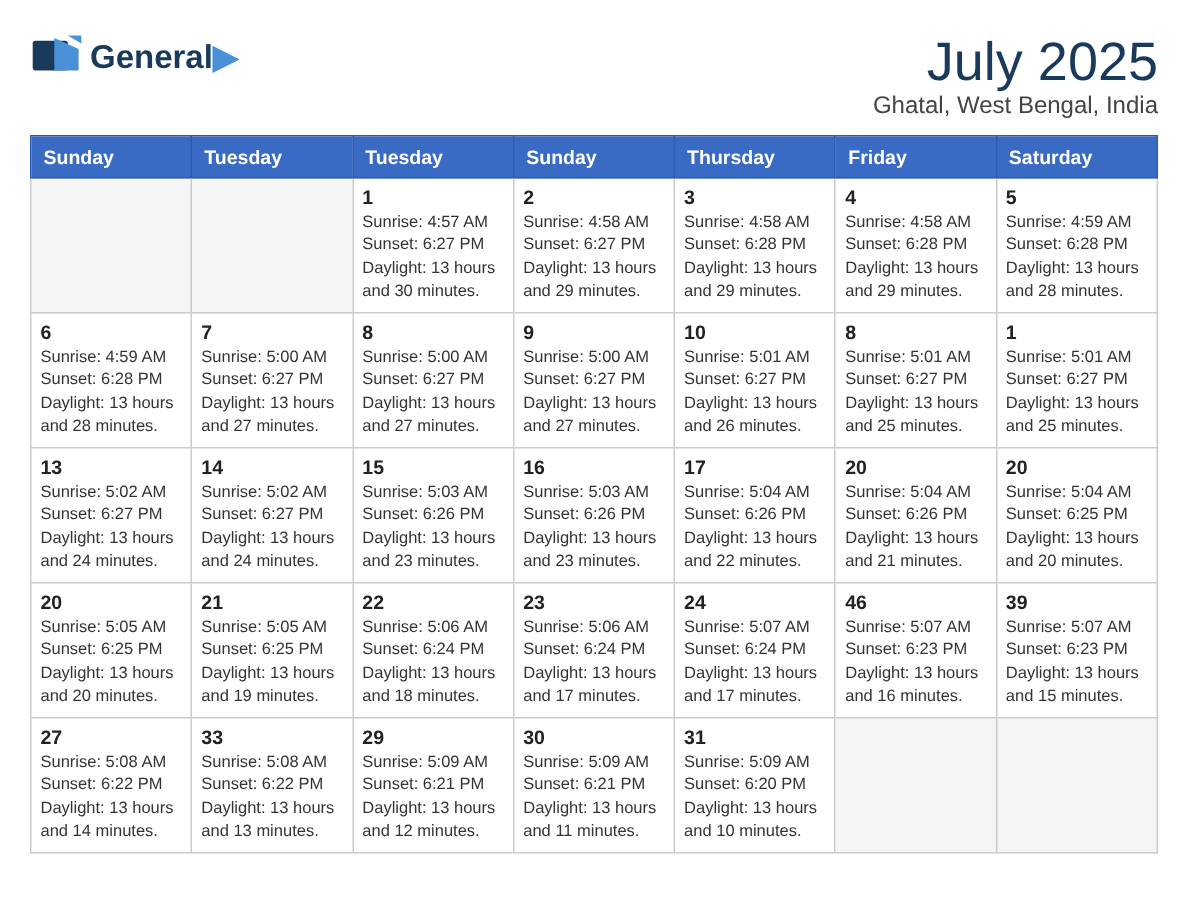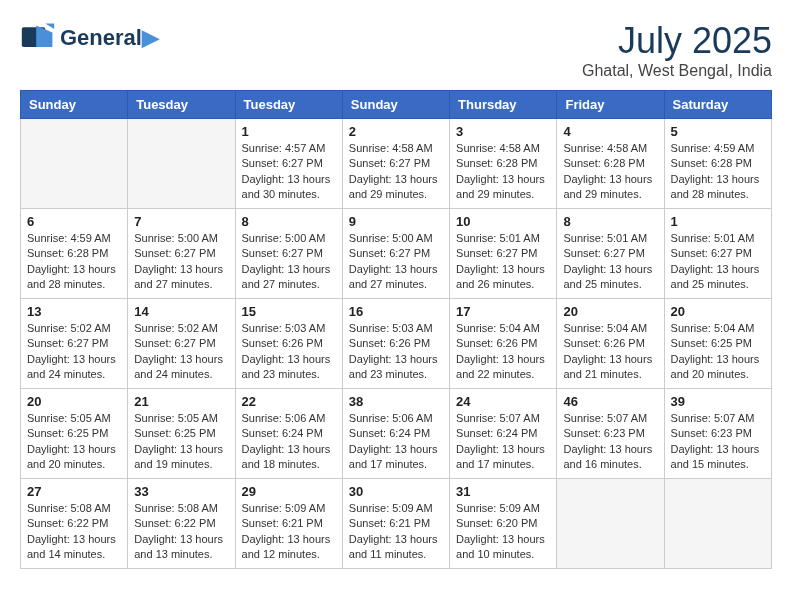--- a/index.html
+++ b/index.html
@@ -210,21 +210,21 @@
         </td>
         <td>
           <span class="day-num">21</span>
           <div class="day-info">Sunrise: 5:05 AM<br>Sunset: 6:25 PM<br>Daylight: 13 hours and 19 minutes.</div>
         </td>
         <td>
           <span class="day-num">22</span>
           <div class="day-info">Sunrise: 5:06 AM<br>Sunset: 6:24 PM<br>Daylight: 13 hours and 18 minutes.</div>
         </td>
         <td>
-          <span class="day-num">38</span>
+          <span class="day-num">23</span>
           <div class="day-info">Sunrise: 5:06 AM<br>Sunset: 6:24 PM<br>Daylight: 13 hours and 17 minutes.</div>
         </td>
         <td>
           <span class="day-num">24</span>
           <div class="day-info">Sunrise: 5:07 AM<br>Sunset: 6:24 PM<br>Daylight: 13 hours and 17 minutes.</div>
         </td>
         <td>
           <span class="day-num">46</span>
           <div class="day-info">Sunrise: 5:07 AM<br>Sunset: 6:23 PM<br>Daylight: 13 hours and 16 minutes.</div>
         </td>

